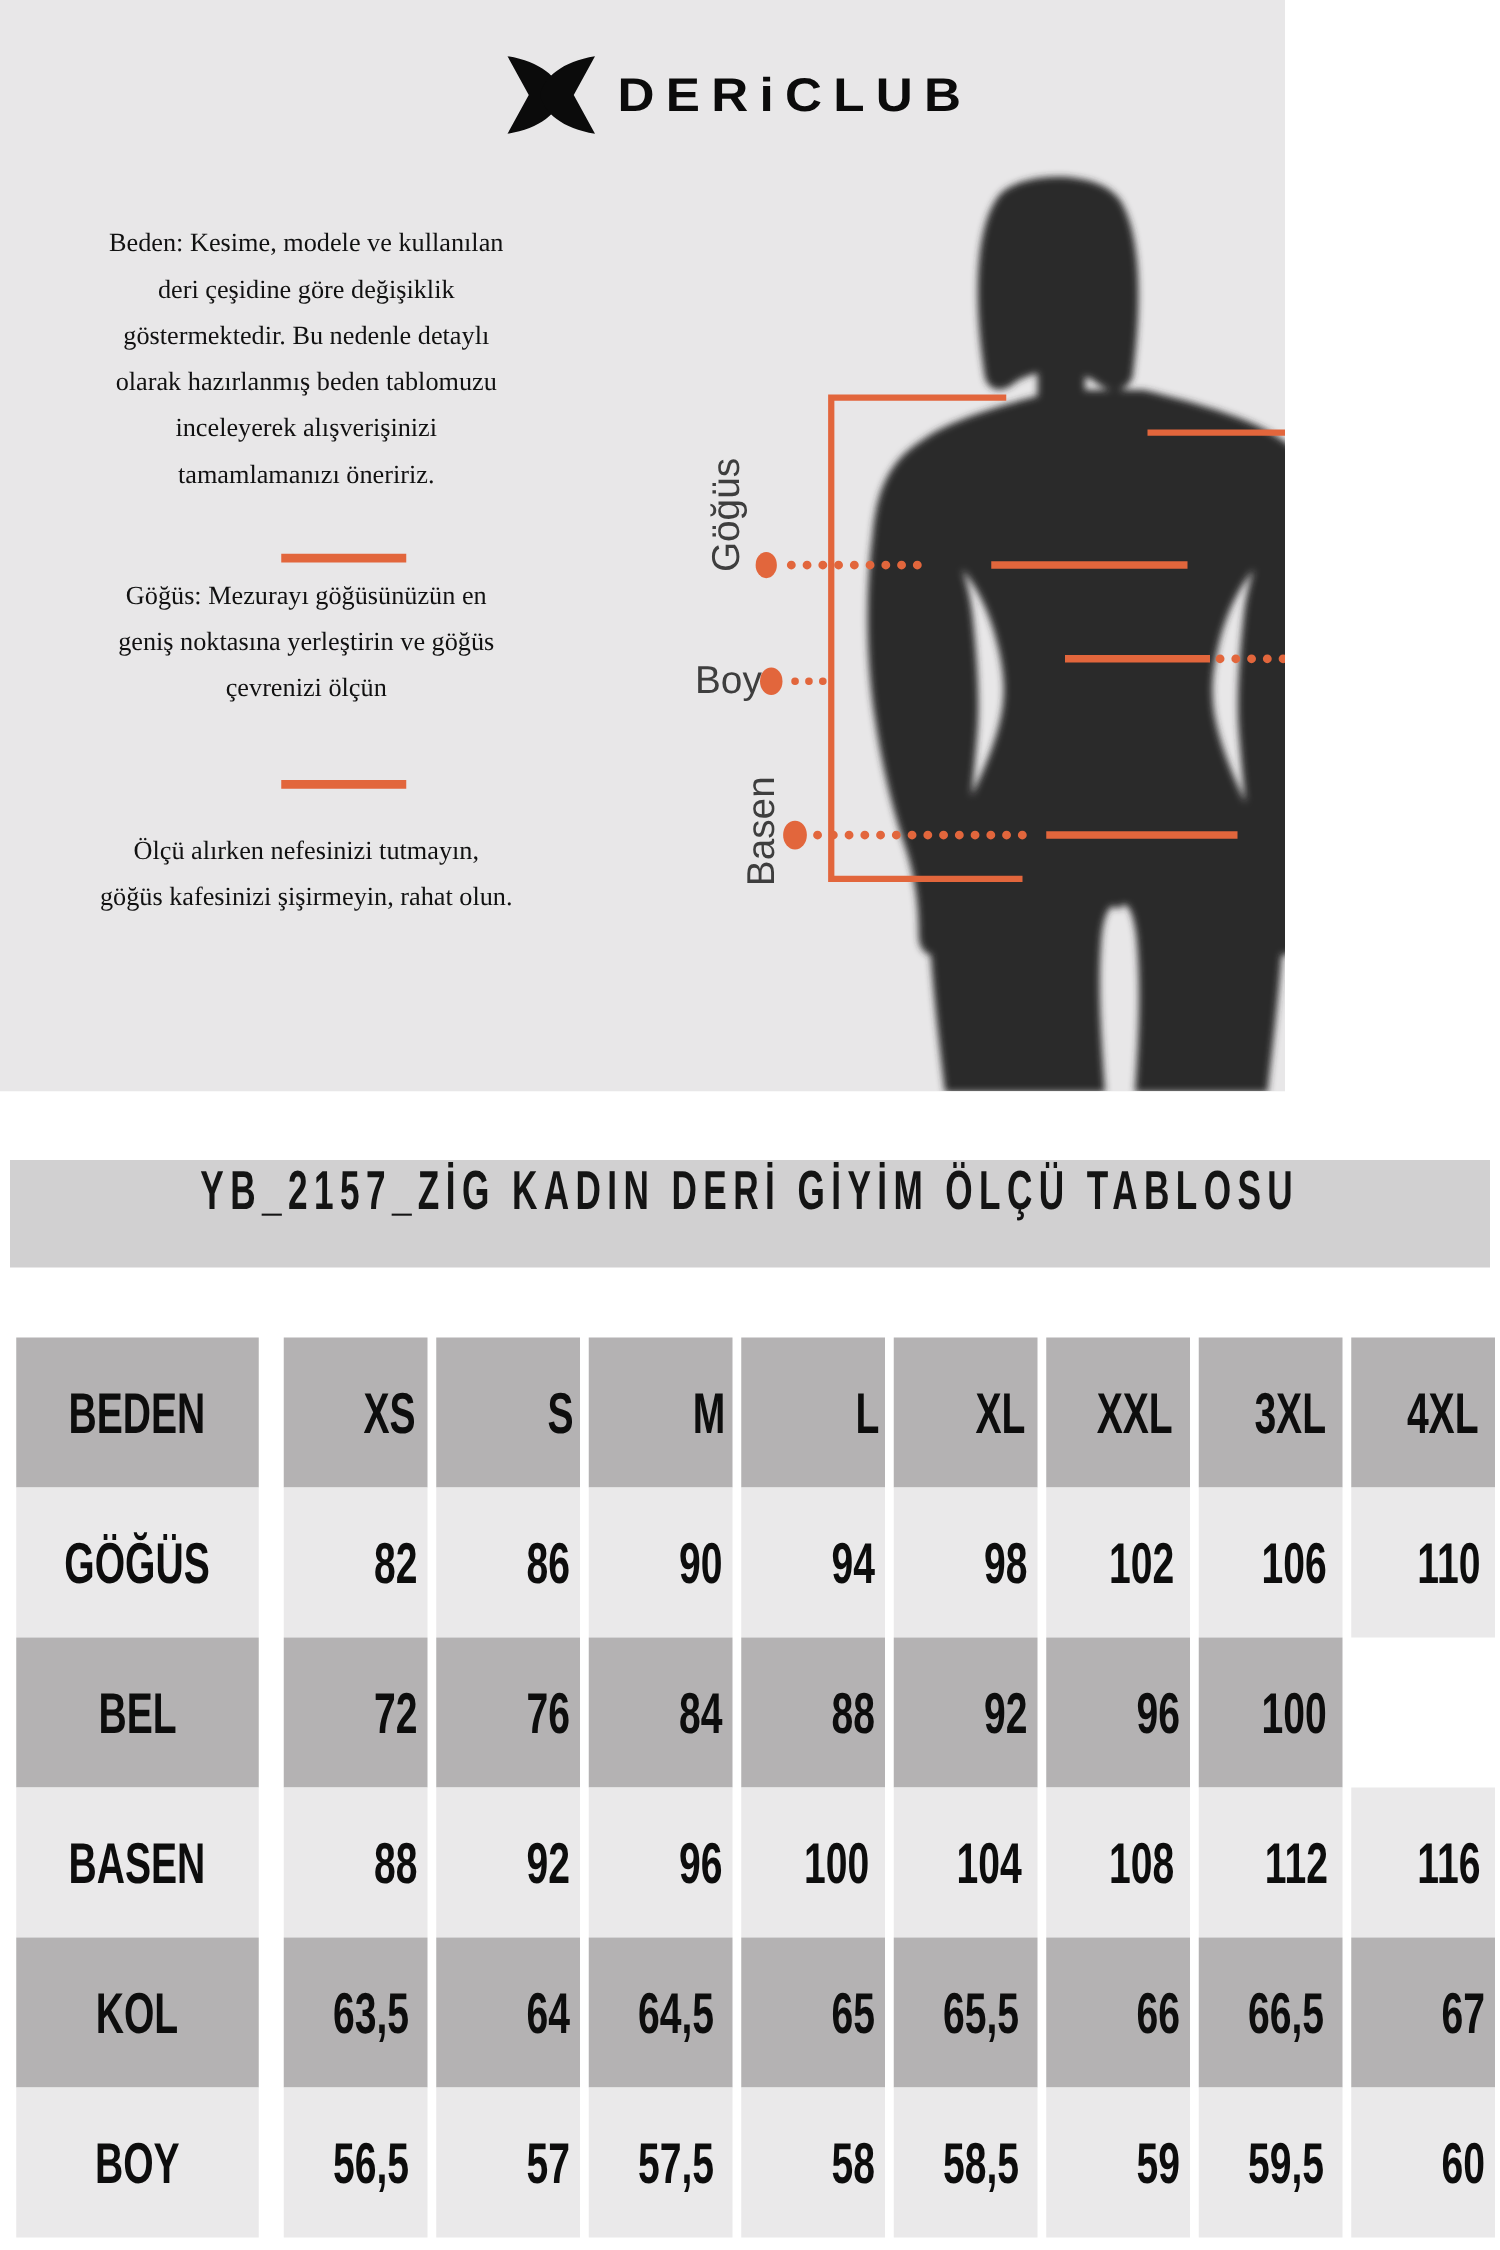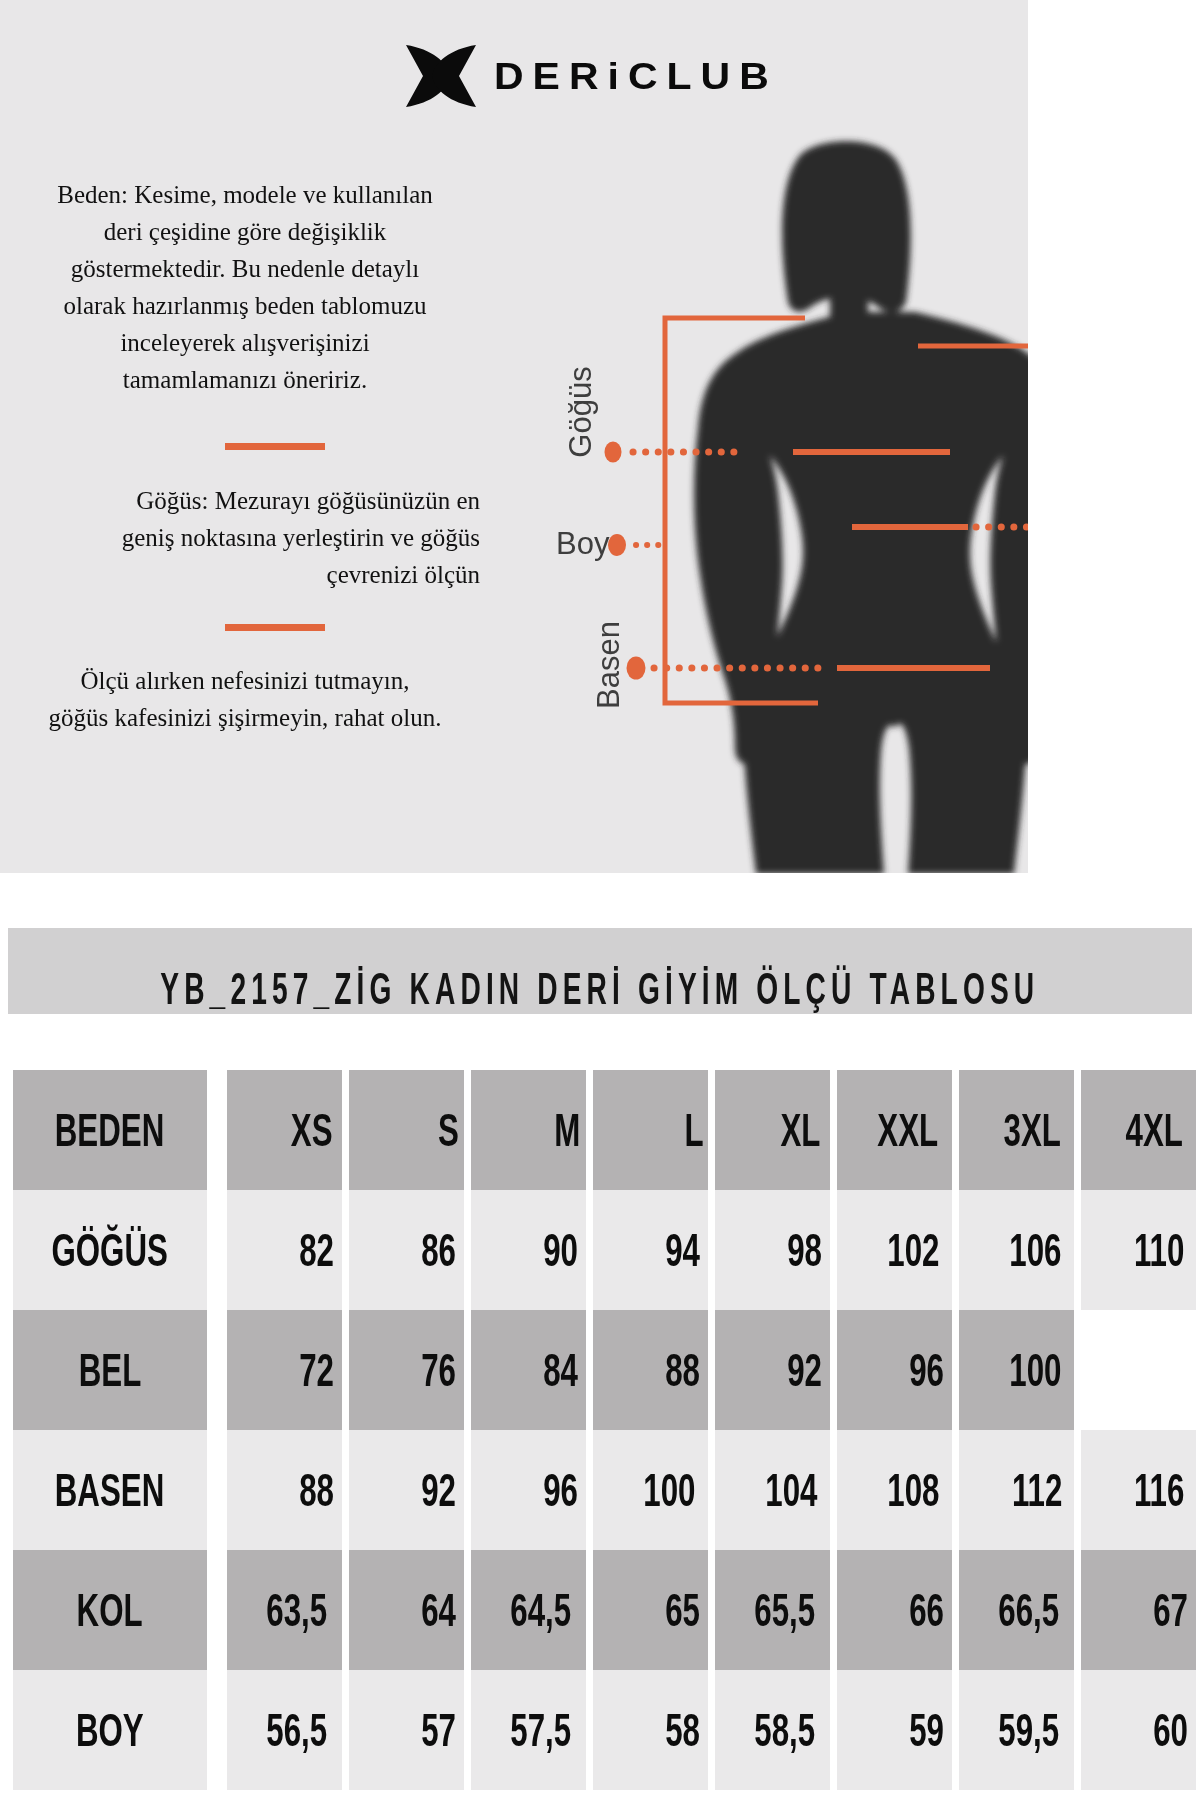--- a/index.html
+++ b/index.html
@@ -12,42 +12,42 @@
   #top-panel { left:0; top:0; width:1028px; height:873px; background:#e8e7e8; overflow:hidden; }
 
   
   #logo { left:402px; top:44px; display:flex; align-items:center; }
   #logo svg { display:block; }
   #logo-text { margin-left:14px; font-weight:700; font-size:41px; letter-spacing:9px;
                color:#0b0b0b; transform:scaleY(0.92); white-space:nowrap; }
 
   
   .intro-p { left:10px; width:470px; text-align:center; color:#111;
-             font-family:"Liberation Serif", serif; font-size:25px; line-height:37px;
+             font-family:"Liberation Serif", serif; font-size:21px; line-height:37px;
              white-space:pre-line; }
   #intro-p1 { top:176px; }
-  #intro-p2 { top:482px;text-align:right; }
+  #intro-p2 { top:458px; }
   #intro-p3 { top:662px; }
   .divider { width:100px; height:7px; background:#E2663C; left:225px; }
   #divider-1 { top:443px; }
   #divider-2 { top:624px; }
 
   
   .fig-label { color:#3e3e3e; font-size:31px; white-space:nowrap; }
   .fig-label.rot { transform:translate(-50%,-50%) rotate(-90deg); }
   .fig-label.hmid { transform:translateY(-52%); }
   #label-gogus { left:581px; top:412px; }
   #label-basen { left:609px; top:665px; }
   #label-boy   { left:556px; top:545px; }
   #label-bel   { left:1120px; top:527px; }
   #label-kol   { left:1142px; top:700px; }
 
   
   #banner { left:8px; top:928px; width:1184px; height:86px; background:#d1d0d1;
-            display:flex; align-items:flex-end; justify-content:center; }
+            display:flex; align-items:flex-start; justify-content:center; }
   #banner-title { font-weight:700; font-size:44px; letter-spacing:8px; color:#141414;
                   transform:scaleX(0.64); white-space:nowrap; }
 
   
   #size-table { left:13px; top:1070px; width:1183px; }
   .t-row { display:flex; height:120px; }
   .t-row .lbl { width:194px; margin-right:20px; display:flex; align-items:center; justify-content:center; }
   .t-row .cell { width:115px; margin-right:7px; display:flex; align-items:center; justify-content:flex-end; }
   .t-row .cell:last-child { margin-right:0; }
   .t-row.dark  .lbl, .t-row.dark  .cell { background:#b4b2b3; }

